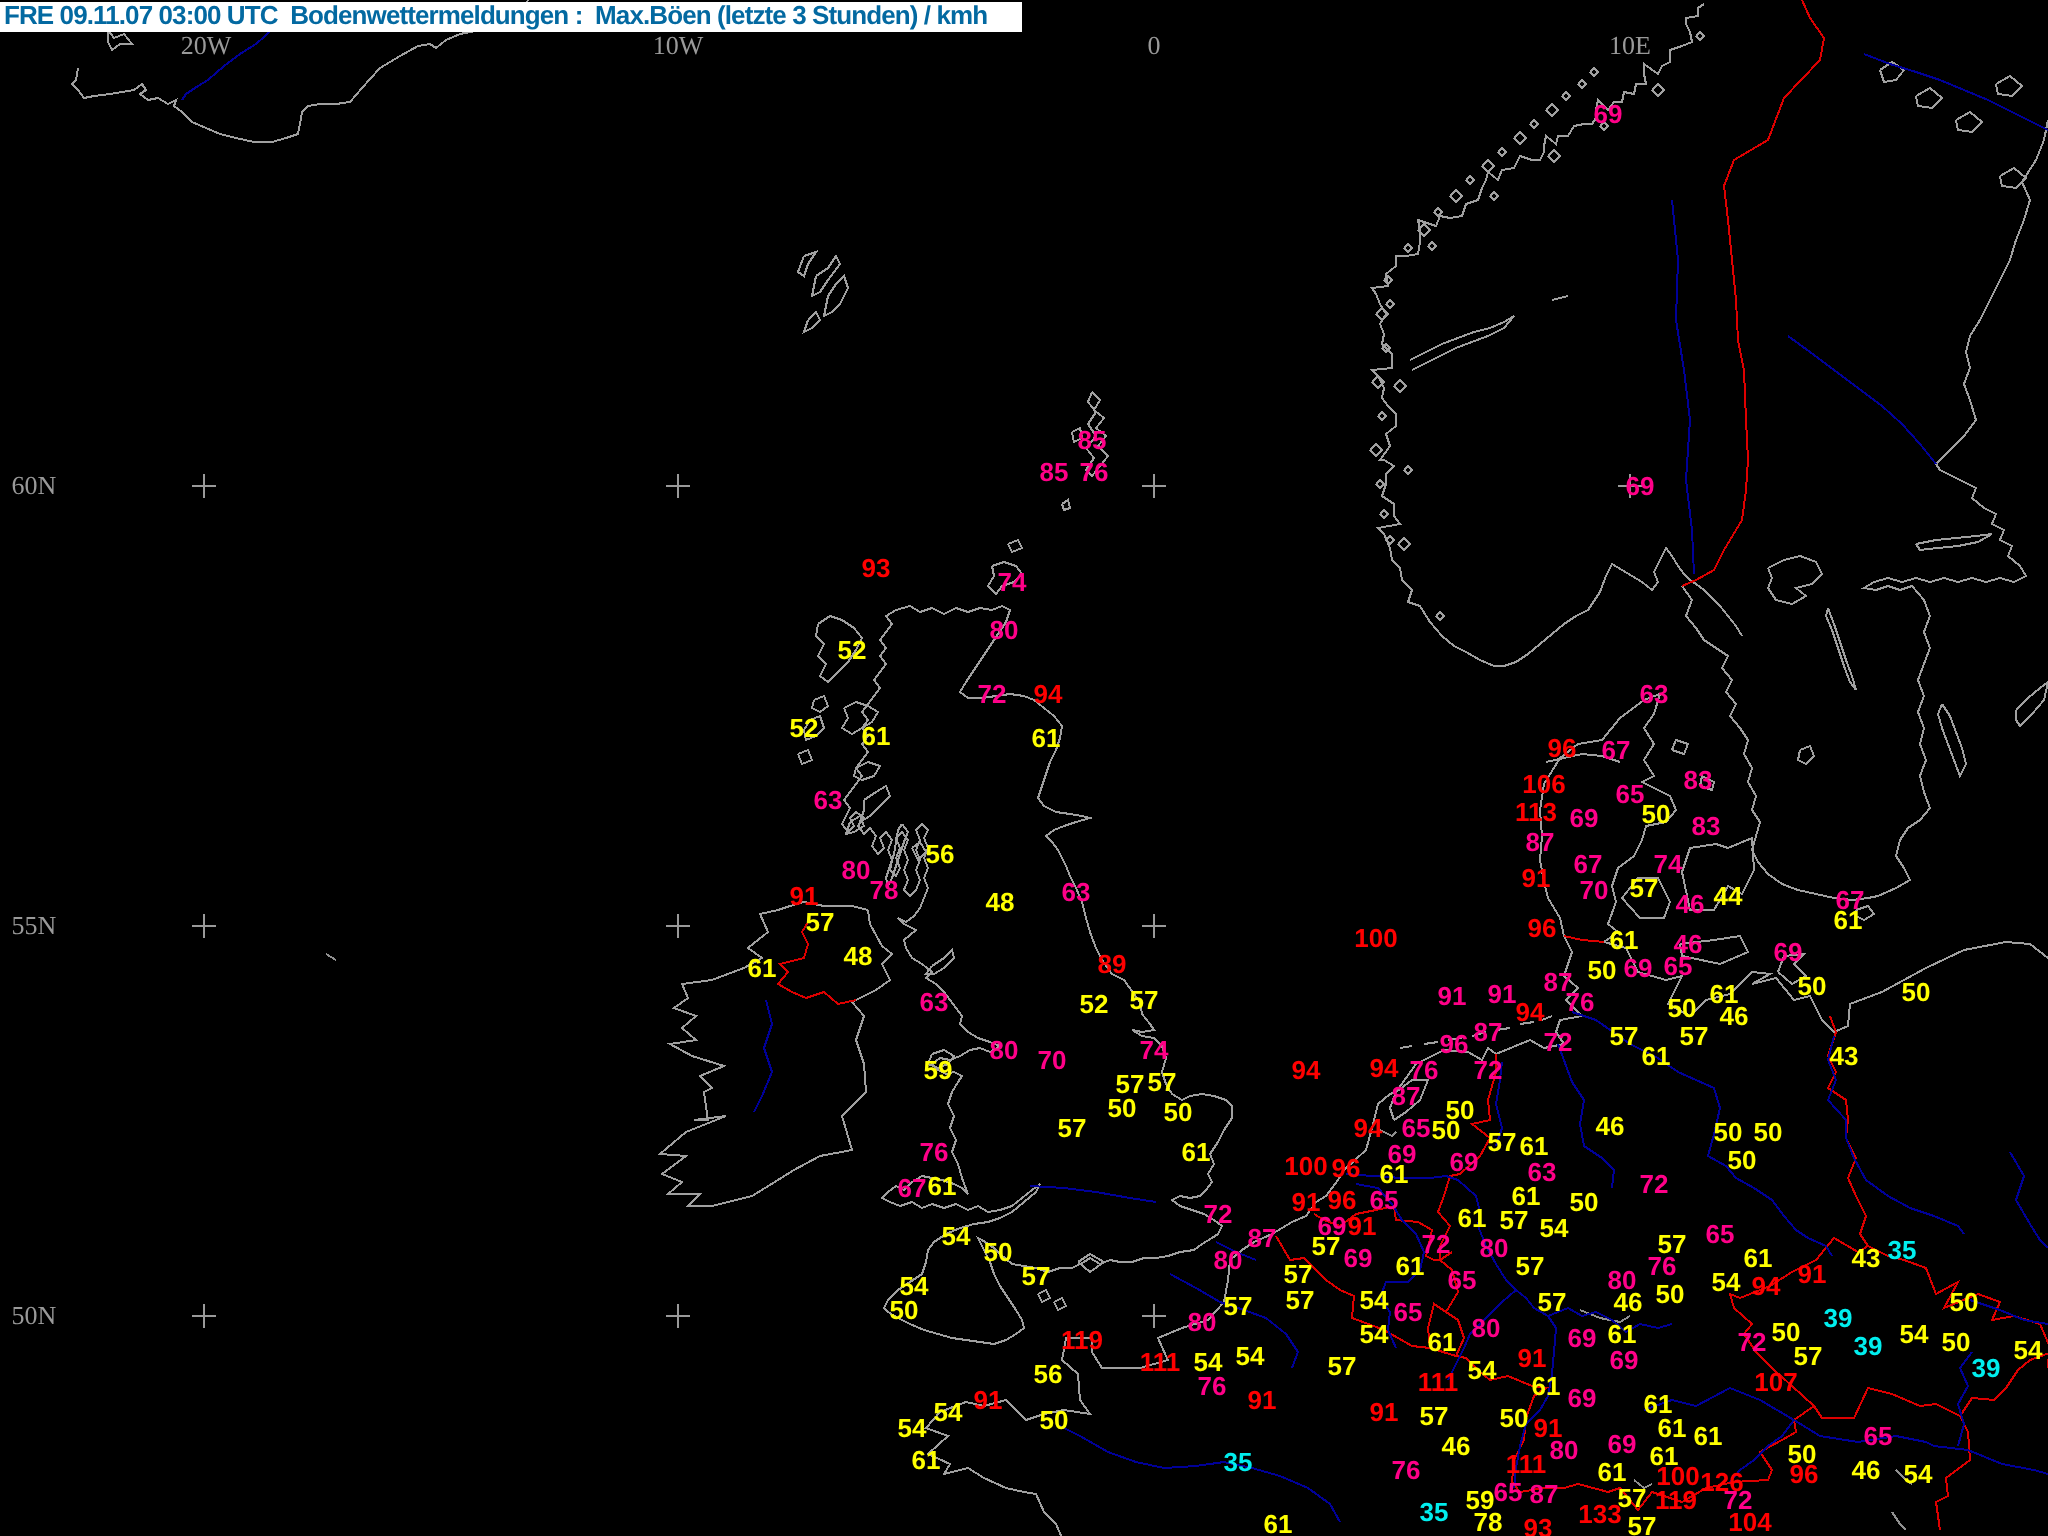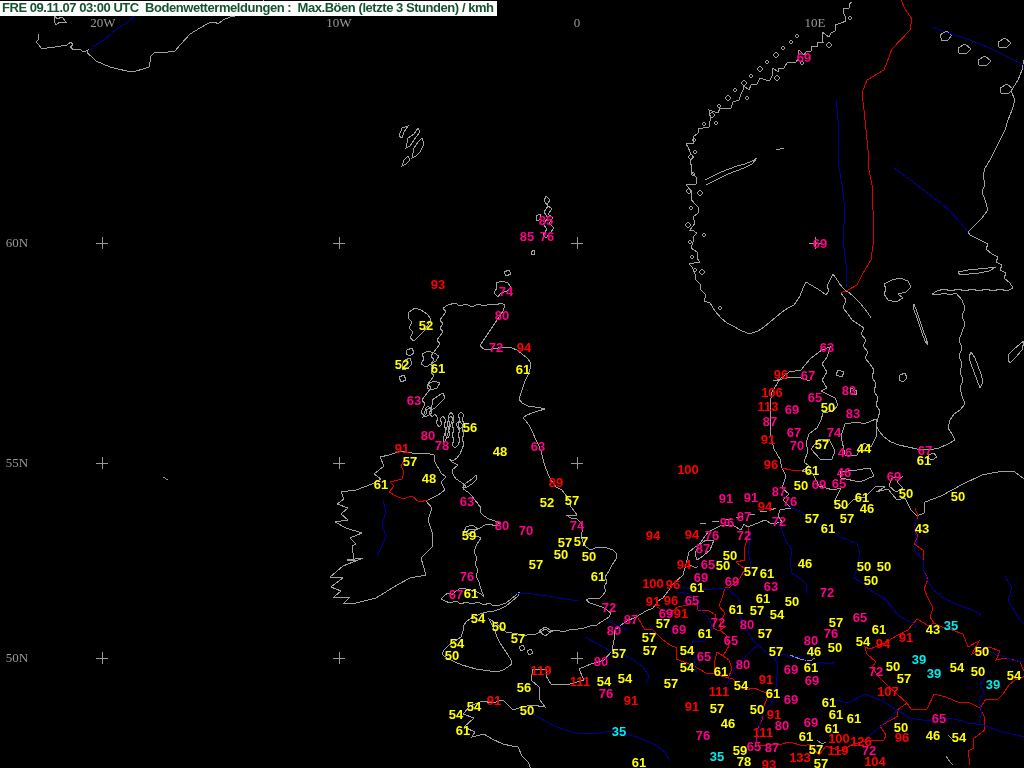--- a/index.html
+++ b/index.html
@@ -1,15 +1,15 @@
 <!DOCTYPE html>
 <html><head><meta charset="utf-8"><style>
 html,body{margin:0;padding:0;background:#000;width:1024px;height:768px;overflow:hidden}
 #map{position:relative;width:1024px;height:768px;background:#000}
-#title{position:absolute;top:1px;left:0;background:#fff;color:#14532d;font-family:"Liberation Sans",sans-serif;font-weight:bold;font-size:13px;letter-spacing:-0.45px;line-height:14px;padding:0 3px 1px 2px;white-space:nowrap}
+#title{position:absolute;top:1px;left:0;background:#fff;color:#0369a1;font-family:"Liberation Sans",sans-serif;font-weight:bold;font-size:13px;letter-spacing:-0.45px;line-height:14px;padding:0 17px 1px 2px;white-space:nowrap}
 </style></head><body>
 <div id="map">
 <svg width="1024" height="768" viewBox="0 0 1024 768" shape-rendering="crispEdges" style="position:absolute;top:0;left:0">
       <polyline points="54,15 57,19 62,17 66,22 60,22 56,25 54,21 54,15" fill="none" stroke="#a0a0a0" stroke-width="1"></polyline>
       <polyline points="39,34 38,40 36,42 39,45 42,49 47,48 55,47 61,46 67,45 71,42 73,45 70,47 74,50 79,49 84,52 88,50 87,53 91,56 96,61 103,64 110,67 118,69 127,71 136,71 143,69 149,67 150,62 151,56 154,53 160,52 168,52 175,51 181,44 190,34 200,28 209,23 215,22 218,24 223,20 230,17 240,15 250,13 258,10 262,5 264,0" fill="none" stroke="#a0a0a0" stroke-width="1"></polyline>
       <polyline points="402,128 408,126 404,132 402,138 399,136 402,128" fill="none" stroke="#a0a0a0" stroke-width="1"></polyline>
       <polyline points="408,138 414,134 418,128 420,132 414,140 410,146 406,148 408,138" fill="none" stroke="#a0a0a0" stroke-width="1"></polyline>
       <polyline points="414,148 418,142 422,138 424,144 420,152 416,156 412,158 414,148" fill="none" stroke="#a0a0a0" stroke-width="1"></polyline>
       <polyline points="404,160 408,156 410,160 406,164 402,166 404,160" fill="none" stroke="#a0a0a0" stroke-width="1"></polyline>
       <polyline points="546,196 550,200 547,205 552,209 548,214 553,218 549,223 554,228 550,233 546,238 543,235 547,229 543,224 548,218 544,212 548,206 544,201 546,196" fill="none" stroke="#a0a0a0" stroke-width="1"></polyline>

